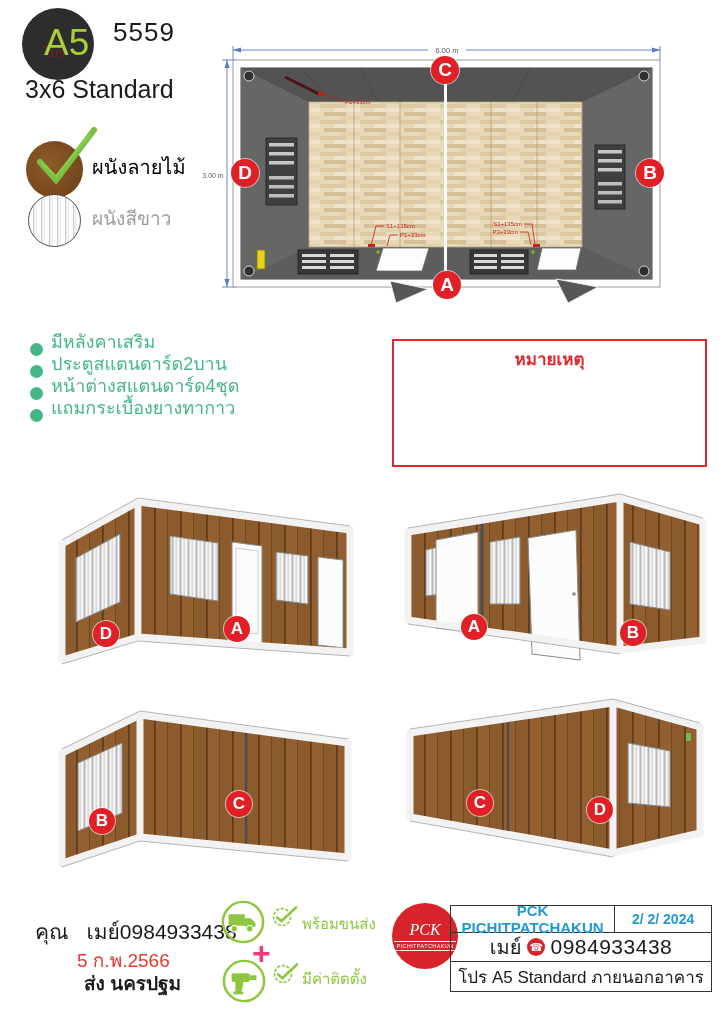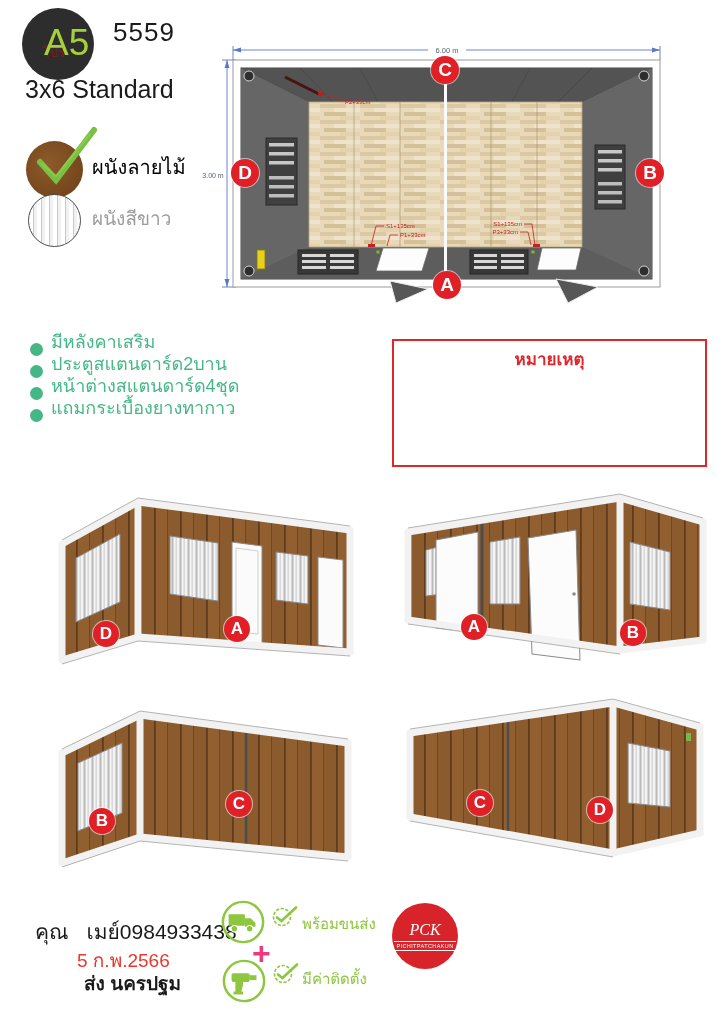--- a/index.html
+++ b/index.html
@@ -384,14 +384,28 @@
   <svg class="abs" style="left:273px;top:962px;" width="27" height="23" viewBox="0 0 27 23">
     <circle cx="10" cy="12" r="8.5" fill="none" stroke="#8dc63f" stroke-width="1.6" stroke-dasharray="3.2 1.6"></circle>
     <polyline points="5,12.5 9.5,16 24,2.5" fill="none" stroke="#8dc63f" stroke-width="2.6" stroke-linecap="round"></polyline>
   </svg>
   <div class="abs svc-label" style="left:302px;top:967px;">มีค่าติดตั้ง</div>
 
   <div class="abs pck-logo">
     <span class="pck-mono">PCK</span>
     <span class="pck-band">PICHITPATCHAKUN</span>
   </div>
+  <div class="abs ftable">
+    <div class="frow frow1">
+      <div class="fcell-name">PCK PICHITPATCHAKUN</div>
+      <div class="fcell-date">2/ 2/ 2024</div>
+    </div>
+    <div class="frow frow2">
+      <span class="fname">เมย์</span>
+      <span class="phone-ic">☎</span>
+      <span class="fphone">0984933438</span>
+    </div>
+    <div class="frow frow3">
+      <span class="fprod">โปร A5 Standard ภายนอกอาคาร</span>
+    </div>
+  </div>
 
 </div>
 
 </body></html>

